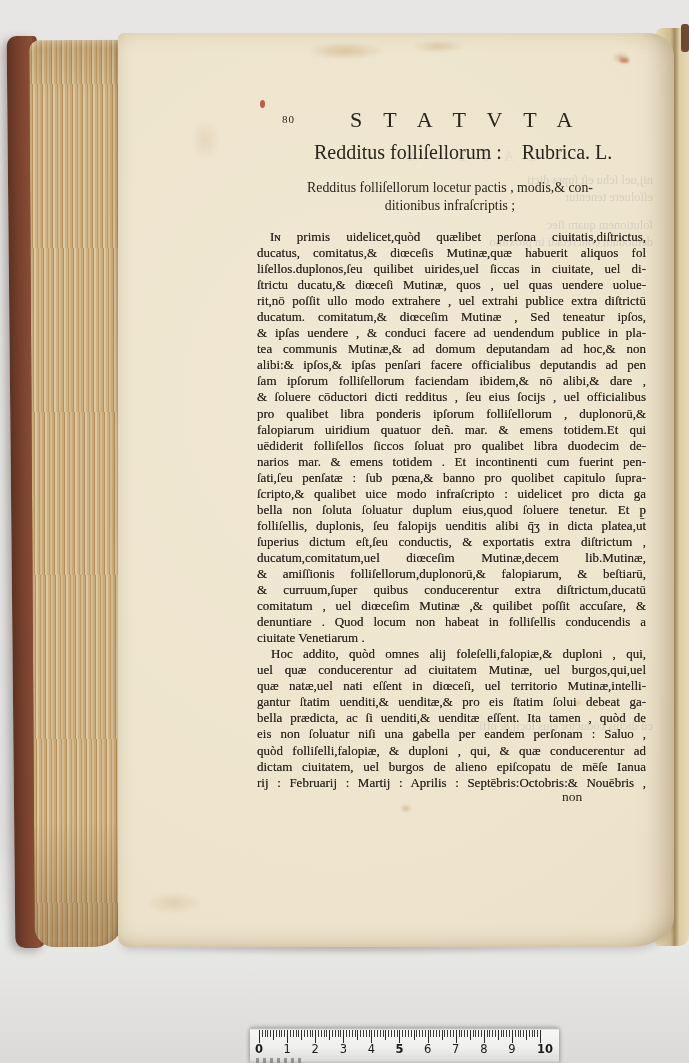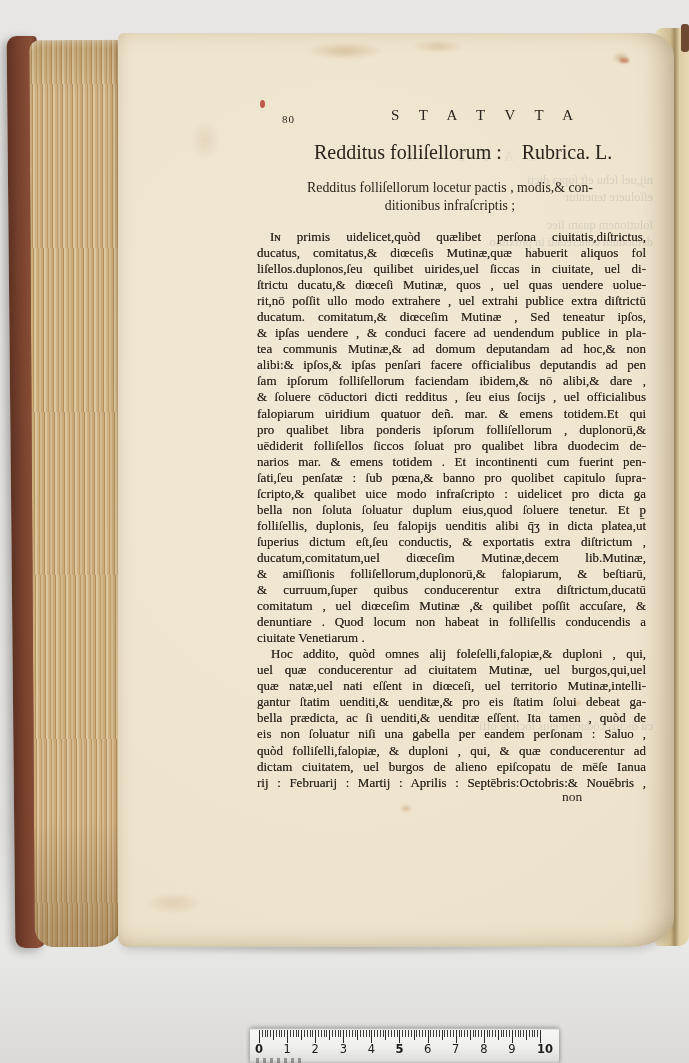--- a/index.html
+++ b/index.html
@@ -59,21 +59,21 @@
   .fox5{left:620px;top:58px;width:9px;height:5px;background:rgba(185,70,35,0.5);}
   .fox6{left:400px;top:804px;width:12px;height:9px;background:radial-gradient(closest-side,rgba(160,105,45,0.35),rgba(160,105,45,0));}
   .fox7{left:574px;top:700px;width:8px;height:6px;background:radial-gradient(closest-side,rgba(200,130,40,0.45),rgba(200,130,40,0));}
   .fox8{left:146px;top:892px;width:56px;height:22px;background:radial-gradient(closest-side,rgba(150,100,45,0.16),rgba(150,100,45,0));}
   .fox9{left:190px;top:120px;width:30px;height:40px;background:radial-gradient(closest-side,rgba(160,110,55,0.12),rgba(160,110,55,0));}
 
   
   .ink{color:#2a241c;}
   .page-text{left:118px;top:33px;width:556px;height:914px;}
   .folio{left:152px;top:80px;font-size:11px;letter-spacing:1px;margin-left:12px;}
-  .running-head{left:253px;top:74px;width:230px;text-align:center;font-size:15px;letter-spacing:8px;white-space:pre;}
+  .running-head{left:232px;top:74px;width:230px;text-align:center;font-size:22px;letter-spacing:8px;white-space:pre;}
   .rubric{left:196px;top:108px;width:290px;text-align:center;font-size:20px;white-space:pre;}
   .argument{left:152px;top:146px;width:360px;text-align:center;font-size:13.8px;line-height:17.5px;}
   .bodyblock{left:139px;top:196px;width:389px;font-size:13px;line-height:16.05px;}
   .tl{display:block;text-align:justify;text-align-last:justify;white-space:normal;text-shadow:0 0 0.5px rgba(42,36,28,0.65);}
   #p1 .tl:first-child{padding-left:13px;}
   #p2 .tl:first-child{padding-left:14px;}
   #p1 .tl:last-child{text-align-last:left;}
   .catchword{left:444px;top:756px;width:60px;text-align:left;font-size:13.5px;}
 
   
@@ -153,22 +153,22 @@
         <div class="tl">ducatus, comitatus,&amp; diœceſis Mutinæ,quæ habuerit aliquos fol</div>
         <div class="tl">liſellos.duplonos,ſeu quilibet uirides,uel ſiccas in ciuitate, uel di-</div>
         <div class="tl">ſtrictu ducatu,&amp; diœceſi Mutinæ, quos , uel quas uendere uolue-</div>
         <div class="tl">rit,nō poſſit ullo modo extrahere , uel extrahi publice extra diſtrictū</div>
         <div class="tl">ducatum. comitatum,&amp; diœceſim Mutinæ ,  Sed teneatur ipſos,</div>
         <div class="tl">&amp; ipſas uendere , &amp; conduci facere ad uendendum publice in pla-</div>
         <div class="tl">tea communis Mutinæ,&amp; ad domum deputandam ad hoc,&amp; non</div>
         <div class="tl">alibi:&amp; ipſos,&amp; ipſas penſari facere officialibus deputandis ad pen</div>
         <div class="tl">ſam ipſorum folliſellorum faciendam ibidem,&amp; nō alibi,&amp; dare ,</div>
         <div class="tl">&amp; ſoluere cōductori dicti redditus , ſeu eius ſocijs , uel officialibus</div>
+        <div class="tl">pro qualibet libra ponderis ipſorum folliſellorum , duplonorū,&amp;</div>
         <div class="tl">falopiarum uiridium quatuor deñ. mar. &amp; emens totidem.Et qui</div>
-        <div class="tl">pro qualibet libra ponderis ipſorum folliſellorum , duplonorū,&amp;</div>
         <div class="tl">uēdiderit folliſellos ſiccos ſoluat pro qualibet libra duodecim de-</div>
         <div class="tl">narios mar. &amp; emens totidem . Et incontinenti cum fuerint pen-</div>
         <div class="tl">ſati,ſeu penſatæ : ſub pœna,&amp; banno pro quolibet capitulo ſupra-</div>
         <div class="tl">ſcripto,&amp; qualibet uice modo infraſcripto : uidelicet pro dicta ga</div>
         <div class="tl">bella non ſoluta ſoluatur duplum eius,quod ſoluere tenetur. Et p̱</div>
         <div class="tl">folliſellis, duplonis, ſeu falopijs uenditis alibi q̄ʒ in dicta platea,ut</div>
         <div class="tl">ſuperius dictum eſt,ſeu conductis, &amp; exportatis extra diſtrictum ,</div>
         <div class="tl">ducatum,comitatum,uel diœceſim Mutinæ,decem lib.Mutinæ,</div>
         <div class="tl">&amp; amiſſionis folliſellorum,duplonorū,&amp; falopiarum, &amp; beſtiarū,</div>
         <div class="tl">&amp; curruum,ſuper quibus conducerentur extra diſtrictum,ducatū</div>

